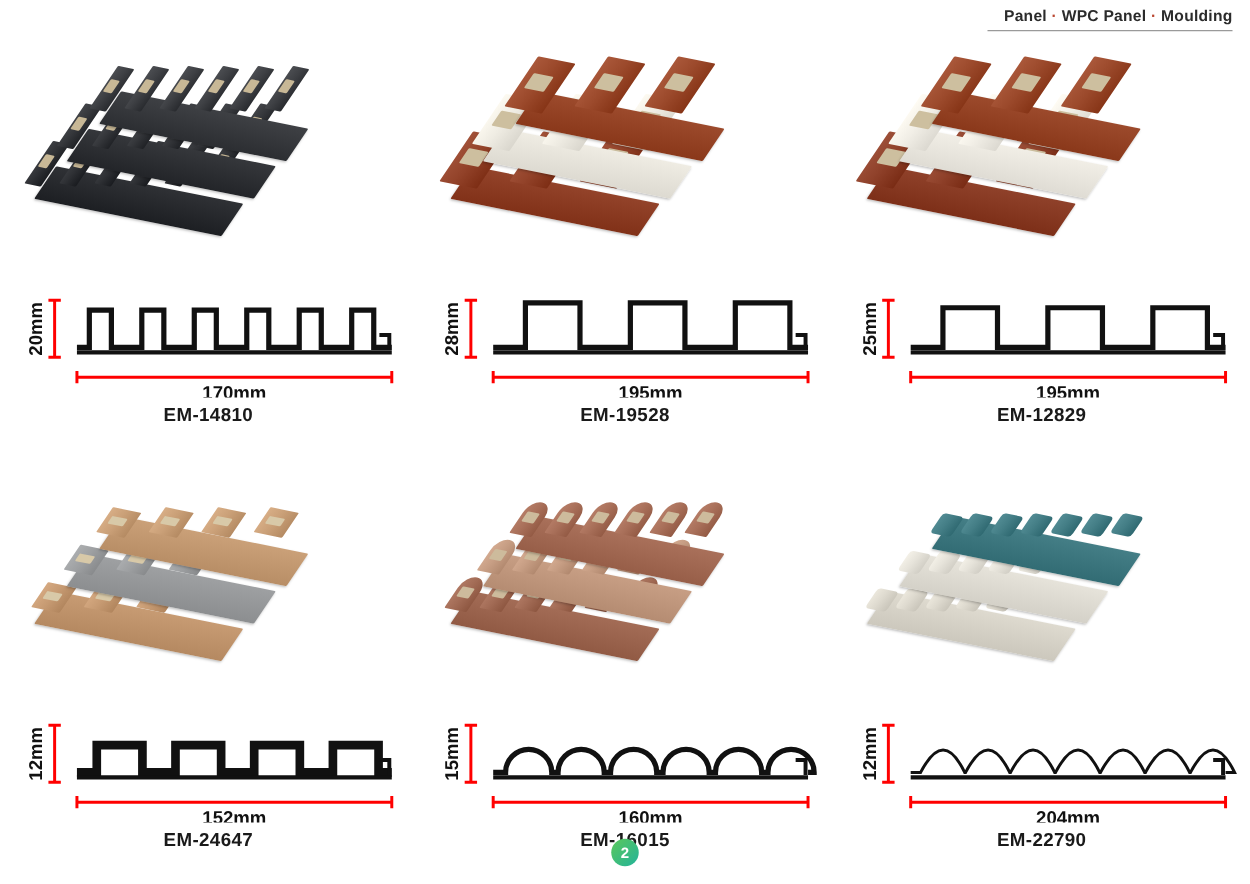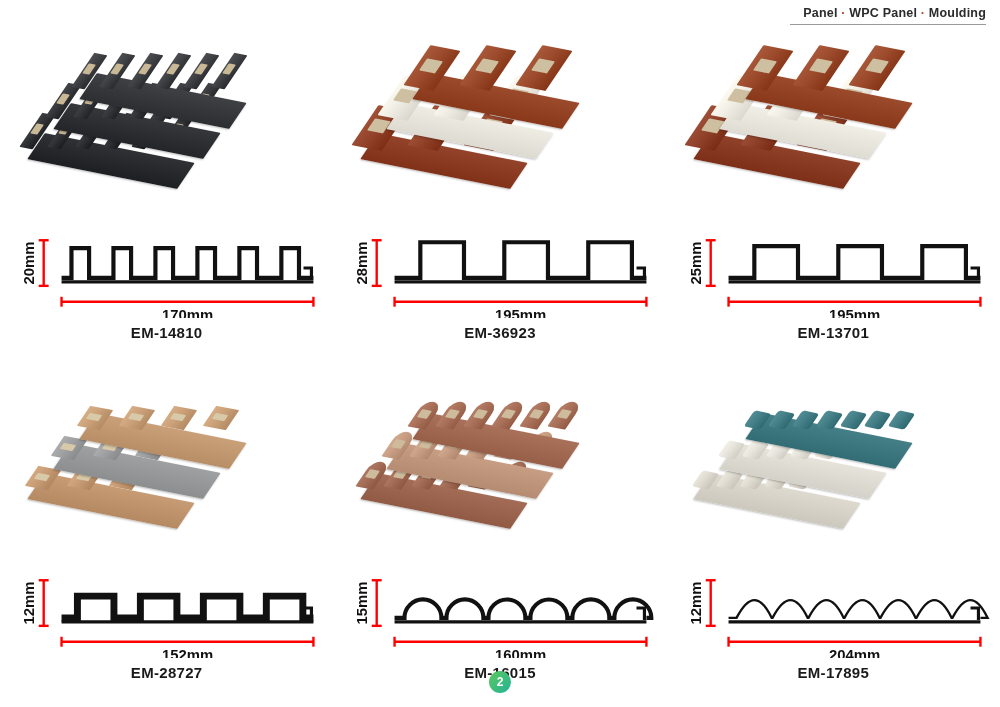--- a/index.html
+++ b/index.html
@@ -205,21 +205,21 @@
           <line x1="36" y1="20" x2="36" y2="66" stroke="#ff0000" stroke-width="2.4"></line>
           <line x1="31" y1="20" x2="41" y2="20" stroke="#ff0000" stroke-width="2.4"></line>
           <line x1="31" y1="66" x2="41" y2="66" stroke="#ff0000" stroke-width="2.4"></line>
           <text x="26" y="43" fill="#111" font-size="15" font-weight="bold" font-family="Liberation Sans, sans-serif" text-anchor="middle" transform="rotate(-90 26 43)">28mm</text>
           <line x1="54" y1="82" x2="308" y2="82" stroke="#ff0000" stroke-width="2.4"></line>
           <line x1="54" y1="77" x2="54" y2="87" stroke="#ff0000" stroke-width="2.4"></line>
           <line x1="308" y1="77" x2="308" y2="87" stroke="#ff0000" stroke-width="2.4"></line>
           <text x="181" y="100" fill="#111" font-size="15" font-weight="bold" font-family="Liberation Sans, sans-serif" text-anchor="middle">195mm</text>
         </svg>
       </div>
-      <div class="code">EM-36923</div>
+      <div class="code">EM-19528</div>
     </div>
     <div class="cell">
       <div class="photo">
         <div class="panel-stack">
           <div class="slab slab-base" style="left:4px;top:116px;width:170px;height:26px;background:linear-gradient(180deg,#8f412a 0%,rgb(125,47,24) 100%);z-index:4;"></div>
           <div class="slab rib" style="left:8px;top:76px;width:33.6px;height:40px;border-radius:1px;background:linear-gradient(100deg,rgb(157,79,56) 0%,#8f412a 45%,rgb(121,43,20) 100%);z-index:5;"></div>
           <div class="slab core" style="left:15.392px;top:88px;width:18.480000000000004px;height:12px;background:#cdbf9f;z-index:6;"></div>
           <div class="slab rib" style="left:64px;top:76px;width:33.6px;height:40px;border-radius:1px;background:linear-gradient(100deg,rgb(157,79,56) 0%,#8f412a 45%,rgb(121,43,20) 100%);z-index:5;"></div>
           <div class="slab core" style="left:71.392px;top:88px;width:18.480000000000004px;height:12px;background:#cdbf9f;z-index:6;"></div>
           <div class="slab rib" style="left:120px;top:76px;width:33.6px;height:40px;border-radius:1px;background:linear-gradient(100deg,rgb(157,79,56) 0%,#8f412a 45%,rgb(121,43,20) 100%);z-index:5;"></div>
@@ -248,21 +248,21 @@
           <line x1="36" y1="20" x2="36" y2="66" stroke="#ff0000" stroke-width="2.4"></line>
           <line x1="31" y1="20" x2="41" y2="20" stroke="#ff0000" stroke-width="2.4"></line>
           <line x1="31" y1="66" x2="41" y2="66" stroke="#ff0000" stroke-width="2.4"></line>
           <text x="26" y="43" fill="#111" font-size="15" font-weight="bold" font-family="Liberation Sans, sans-serif" text-anchor="middle" transform="rotate(-90 26 43)">25mm</text>
           <line x1="54" y1="82" x2="308" y2="82" stroke="#ff0000" stroke-width="2.4"></line>
           <line x1="54" y1="77" x2="54" y2="87" stroke="#ff0000" stroke-width="2.4"></line>
           <line x1="308" y1="77" x2="308" y2="87" stroke="#ff0000" stroke-width="2.4"></line>
           <text x="181" y="100" fill="#111" font-size="15" font-weight="bold" font-family="Liberation Sans, sans-serif" text-anchor="middle">195mm</text>
         </svg>
       </div>
-      <div class="code">EM-13701</div>
+      <div class="code">EM-12829</div>
     </div>
     <div class="cell">
       <div class="photo">
         <div class="panel-stack">
           <div class="slab slab-base" style="left:4px;top:116px;width:170px;height:26px;background:linear-gradient(180deg,#c79b73 0%,rgb(181,137,97) 100%);z-index:4;"></div>
           <div class="slab rib" style="left:8px;top:96px;width:26.04px;height:20px;border-radius:1px;background:linear-gradient(100deg,rgb(213,169,129) 0%,#c79b73 45%,rgb(177,133,93) 100%);z-index:5;"></div>
           <div class="slab core" style="left:13.7288px;top:102px;width:14.322000000000001px;height:6px;background:#d8c9a8;z-index:6;"></div>
           <div class="slab rib" style="left:50px;top:96px;width:26.04px;height:20px;border-radius:1px;background:linear-gradient(100deg,rgb(213,169,129) 0%,#c79b73 45%,rgb(177,133,93) 100%);z-index:5;"></div>
           <div class="slab core" style="left:55.7288px;top:102px;width:14.322000000000001px;height:6px;background:#d8c9a8;z-index:6;"></div>
           <div class="slab rib" style="left:92px;top:96px;width:26.04px;height:20px;border-radius:1px;background:linear-gradient(100deg,rgb(213,169,129) 0%,#c79b73 45%,rgb(177,133,93) 100%);z-index:5;"></div>
@@ -297,21 +297,21 @@
           <line x1="36" y1="20" x2="36" y2="66" stroke="#ff0000" stroke-width="2.4"></line>
           <line x1="31" y1="20" x2="41" y2="20" stroke="#ff0000" stroke-width="2.4"></line>
           <line x1="31" y1="66" x2="41" y2="66" stroke="#ff0000" stroke-width="2.4"></line>
           <text x="26" y="43" fill="#111" font-size="15" font-weight="bold" font-family="Liberation Sans, sans-serif" text-anchor="middle" transform="rotate(-90 26 43)">12mm</text>
           <line x1="54" y1="82" x2="308" y2="82" stroke="#ff0000" stroke-width="2.4"></line>
           <line x1="54" y1="77" x2="54" y2="87" stroke="#ff0000" stroke-width="2.4"></line>
           <line x1="308" y1="77" x2="308" y2="87" stroke="#ff0000" stroke-width="2.4"></line>
           <text x="181" y="100" fill="#111" font-size="15" font-weight="bold" font-family="Liberation Sans, sans-serif" text-anchor="middle">152mm</text>
         </svg>
       </div>
-      <div class="code">EM-28727</div>
+      <div class="code">EM-24647</div>
     </div>
     <div class="cell">
       <div class="photo">
         <div class="panel-stack">
           <div class="slab slab-base" style="left:4px;top:116px;width:170px;height:26px;background:linear-gradient(180deg,#a36c56 0%,rgb(145,90,68) 100%);z-index:4;"></div>
           <div class="slab rib" style="left:8px;top:90px;width:20.16px;height:26px;border-radius:20.16px 20.16px 2px 2px;background:linear-gradient(100deg,rgb(177,122,100) 0%,#a36c56 45%,rgb(141,86,64) 100%);z-index:5;"></div>
           <div class="slab core" style="left:12.4352px;top:97.8px;width:11.088000000000001px;height:7.8px;background:#cdbb9c;z-index:6;"></div>
           <div class="slab rib" style="left:36px;top:90px;width:20.16px;height:26px;border-radius:20.16px 20.16px 2px 2px;background:linear-gradient(100deg,rgb(177,122,100) 0%,#a36c56 45%,rgb(141,86,64) 100%);z-index:5;"></div>
           <div class="slab core" style="left:40.4352px;top:97.8px;width:11.088000000000001px;height:7.8px;background:#cdbb9c;z-index:6;"></div>
           <div class="slab rib" style="left:64px;top:90px;width:20.16px;height:26px;border-radius:20.16px 20.16px 2px 2px;background:linear-gradient(100deg,rgb(177,122,100) 0%,#a36c56 45%,rgb(141,86,64) 100%);z-index:5;"></div>
@@ -404,19 +404,19 @@
           <line x1="36" y1="20" x2="36" y2="66" stroke="#ff0000" stroke-width="2.4"></line>
           <line x1="31" y1="20" x2="41" y2="20" stroke="#ff0000" stroke-width="2.4"></line>
           <line x1="31" y1="66" x2="41" y2="66" stroke="#ff0000" stroke-width="2.4"></line>
           <text x="26" y="43" fill="#111" font-size="15" font-weight="bold" font-family="Liberation Sans, sans-serif" text-anchor="middle" transform="rotate(-90 26 43)">12mm</text>
           <line x1="54" y1="82" x2="308" y2="82" stroke="#ff0000" stroke-width="2.4"></line>
           <line x1="54" y1="77" x2="54" y2="87" stroke="#ff0000" stroke-width="2.4"></line>
           <line x1="308" y1="77" x2="308" y2="87" stroke="#ff0000" stroke-width="2.4"></line>
           <text x="181" y="100" fill="#111" font-size="15" font-weight="bold" font-family="Liberation Sans, sans-serif" text-anchor="middle">204mm</text>
         </svg>
       </div>
-      <div class="code">EM-17895</div>
+      <div class="code">EM-22790</div>
     </div>
   </div>
 
 <div class="page-badge">
   <span>2</span>
 </div>
 
 </body></html>

